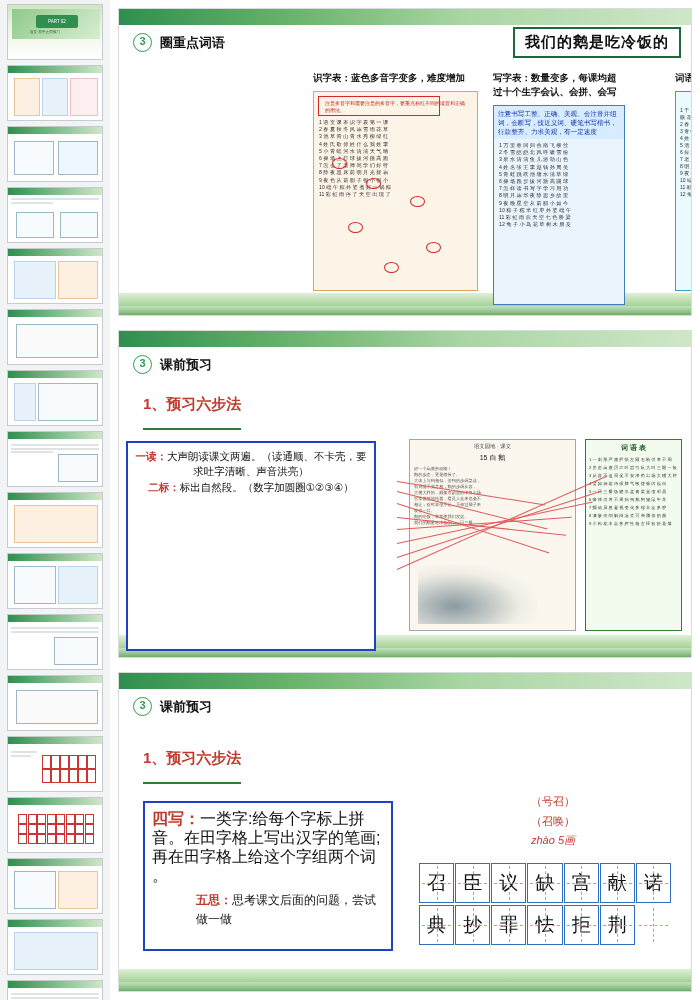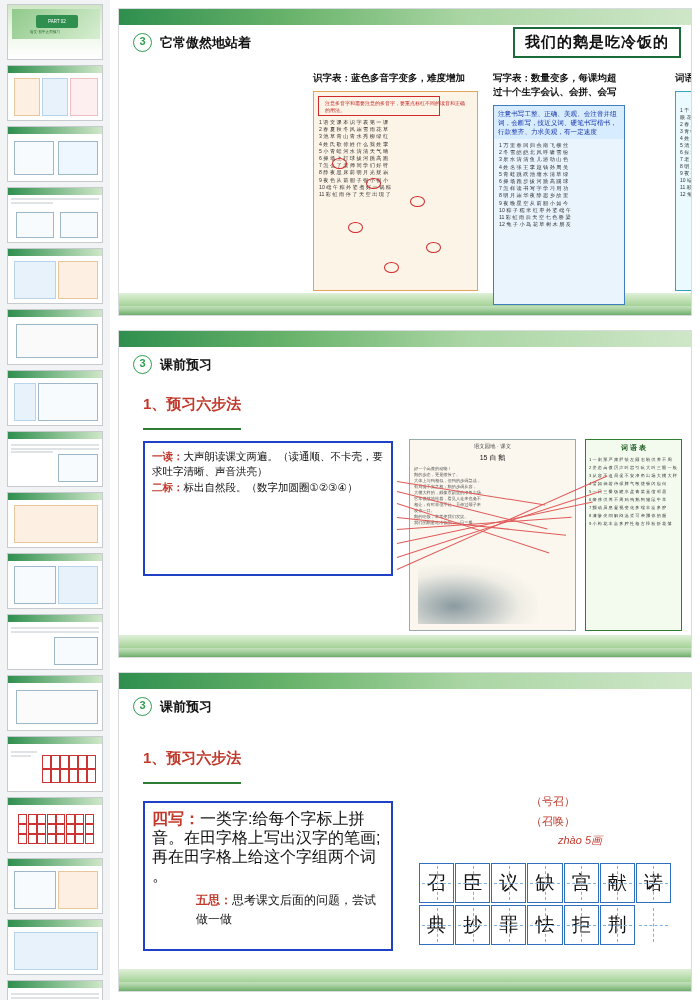--- a/index.html
+++ b/index.html
@@ -121,21 +121,21 @@
     display:flex;align-items:center;justify-content:center;
     font-size:19px;color:#111;font-family:"Liberation Serif","DejaVu Serif",serif;
   }
   .tianzi .cell:before{
     content:"";position:absolute;left:50%;top:2px;bottom:2px;width:0;border-left:1px dashed #7fb0e0;
   }
   .tianzi .cell:after{
     content:"";position:absolute;top:50%;left:2px;right:2px;height:0;border-top:1px dashed #7fb0e0;
   }
   .redlbl{position:absolute;color:#c0392b;font-size:11px;line-height:17px;}
-  .pinyin{position:absolute;color:#c0392b;font-size:11px;font-style:italic;margin-left:27px;}
+  .pinyin{position:absolute;color:#c0392b;font-size:11px;font-style:italic;}
 
   .crossline{position:absolute;background:#e05a5a;height:1px;transform-origin:left center;}
 </style>
 </head>
 <body>
 
 <div class="rail">
 
   <div class="thumb green">
     <div style="position:absolute;left:4px;top:4px;width:88px;height:30px;background:linear-gradient(135deg,#8fc98a,#d8eed2);"></div>
@@ -280,21 +280,21 @@
   </div>
 
 </div>
 
 <div class="slide" id="slide1">
   <div class="topband"></div>
   <div class="botband"></div>
 
   <div class="hdr">
     <div class="circ">3</div>
-    <div class="htxt">它常傲然地站着</div>
+    <div class="htxt">圈重点词语</div>
   </div>
 
   <div class="banner">我们的鹅是吃冷饭的</div>
 
   <div class="col" style="left:150px;width:165px;">
     <div class="lab">识字表：蓝色多音字变多，难度增加</div>
     <div class="panel orange" style="margin-top:6px;height:200px;padding:3px 5px;">
       <div class="redbox" style="left:4px;top:4px;width:120px;height:18px;"></div>
       <div class="redtxt" style="padding:5px 6px 2px 6px;">注意多音字和需要注意的多音字，要重点标红不同的读音和正确的用法。</div>
       <div style="margin-top:4px;">
@@ -365,21 +365,21 @@
   <div class="topband"></div>
   <div class="botband"></div>
 
   <div class="hdr">
     <div class="circ">3</div>
     <div class="htxt">课前预习</div>
   </div>
 
   <div class="numhead">1、预习六步法</div>
 
-  <div class="bluebox" style="left:24px;top:110px;width:250px;height:135px;">
+  <div class="bluebox" style="left:7px;top:110px;width:250px;height:210px;text-align:center;">
     <p><span class="k">一读：</span><span>大声朗读课文两遍。（读通顺、不卡壳，要求吐字清晰、声音洪亮）</span></p>
     <p><span class="k">二标：</span><span>标出自然段。（数字加圆圈①②③④）</span></p>
   </div>
 
   <div class="photo" style="left:290px;top:108px;width:165px;height:190px;">
     <div class="ph-t">语文园地 · 课文</div>
     <div class="ph-t" style="font-size:7px;color:#222;">15 白 鹅</div>
     <div style="margin-top:3px;">
       <div class="ph-l">好一个高傲的动物！</div>
       <div class="ph-l">鹅的步态，更是傲慢了。</div>

